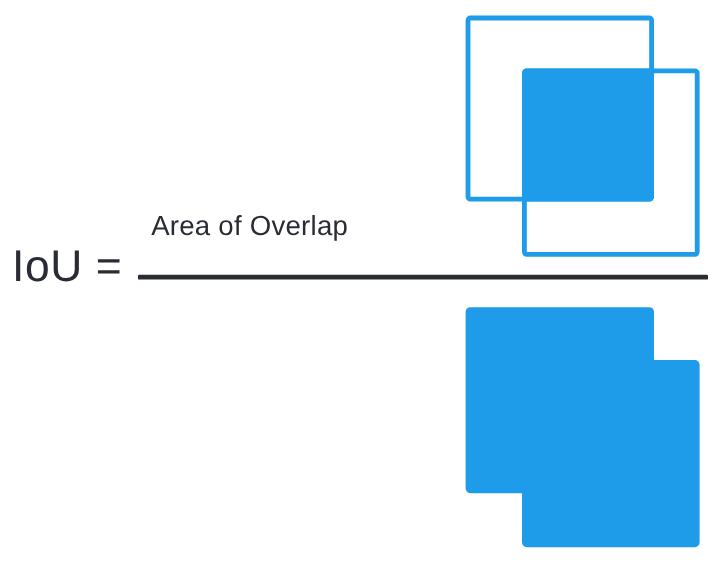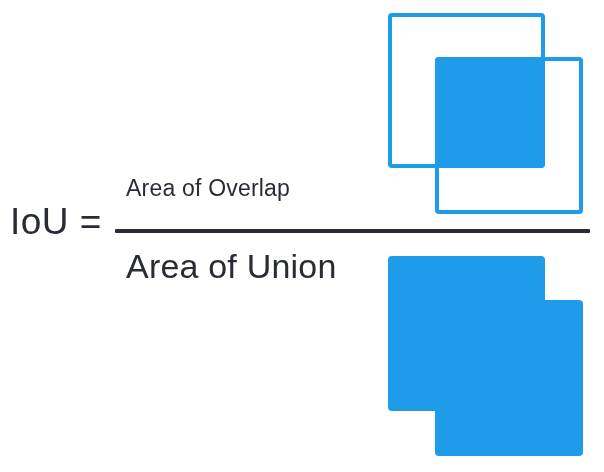--- a/index.html
+++ b/index.html
@@ -81,21 +81,20 @@
 <body>
 
 <div id="stage" style="width: 604px; height: 472px; background: rgb(255, 255, 255);">
 
   <div class="formula-lhs" style="color: rgb(42, 44, 53);">IoU =</div>
 
   <div class="numerator" style="color: rgb(42, 44, 53);">Area of Overlap</div>
 
   <div class="fraction-bar" style="background: rgb(42, 44, 53);"></div>
 
-  <div class="denominator" style="color: rgb(42, 44, 53);">Area of Union</div>
 
   <div class="diagram" id="overlap-diagram">
 
     <div class="box-outline" id="overlap-box-a" style="left: 8px; top: 8px; width: 149px; height: 147px; border-color: rgb(30, 155, 233); border-width: 4px; border-radius: 4px;"></div>
 
     <div class="box-outline" id="overlap-box-b" style="left: 55px; top: 52px; width: 140px; height: 149px; border-color: rgb(30, 155, 233); border-width: 4px; border-radius: 4px;"></div>
 
     <div class="box-fill" id="overlap-intersection" style="left: 55px; top: 52px; width: 110px; height: 111px; background: rgb(30, 155, 233); border-radius: 4px;"></div>
   </div>
 

